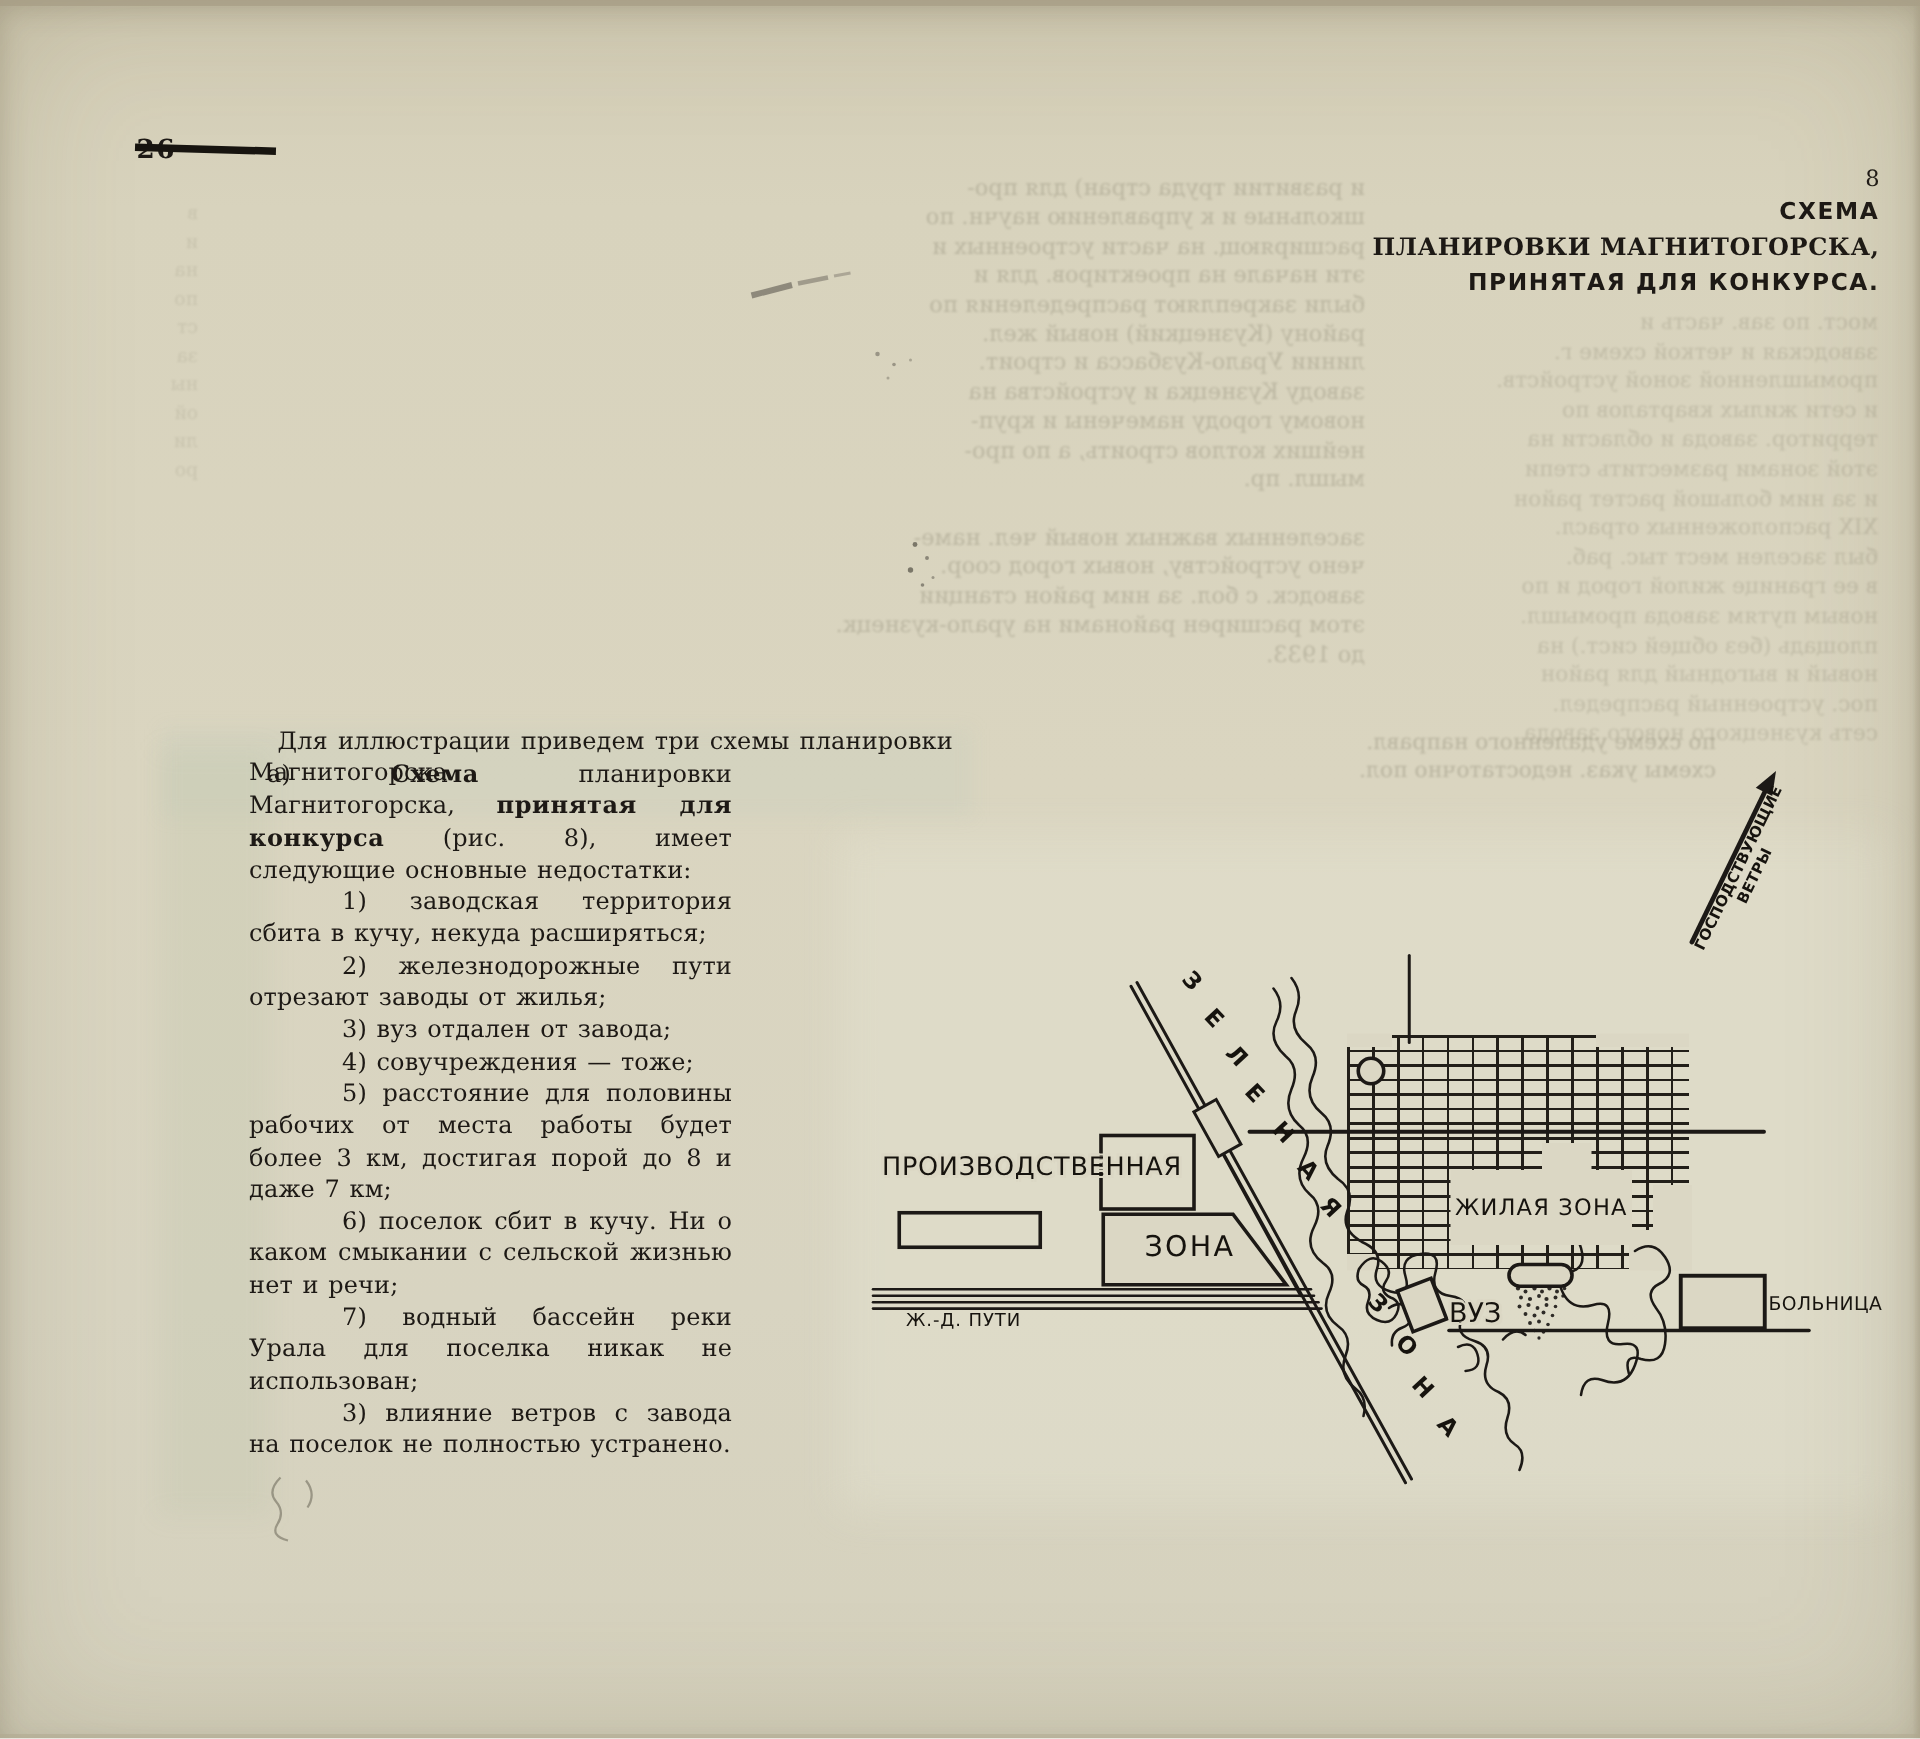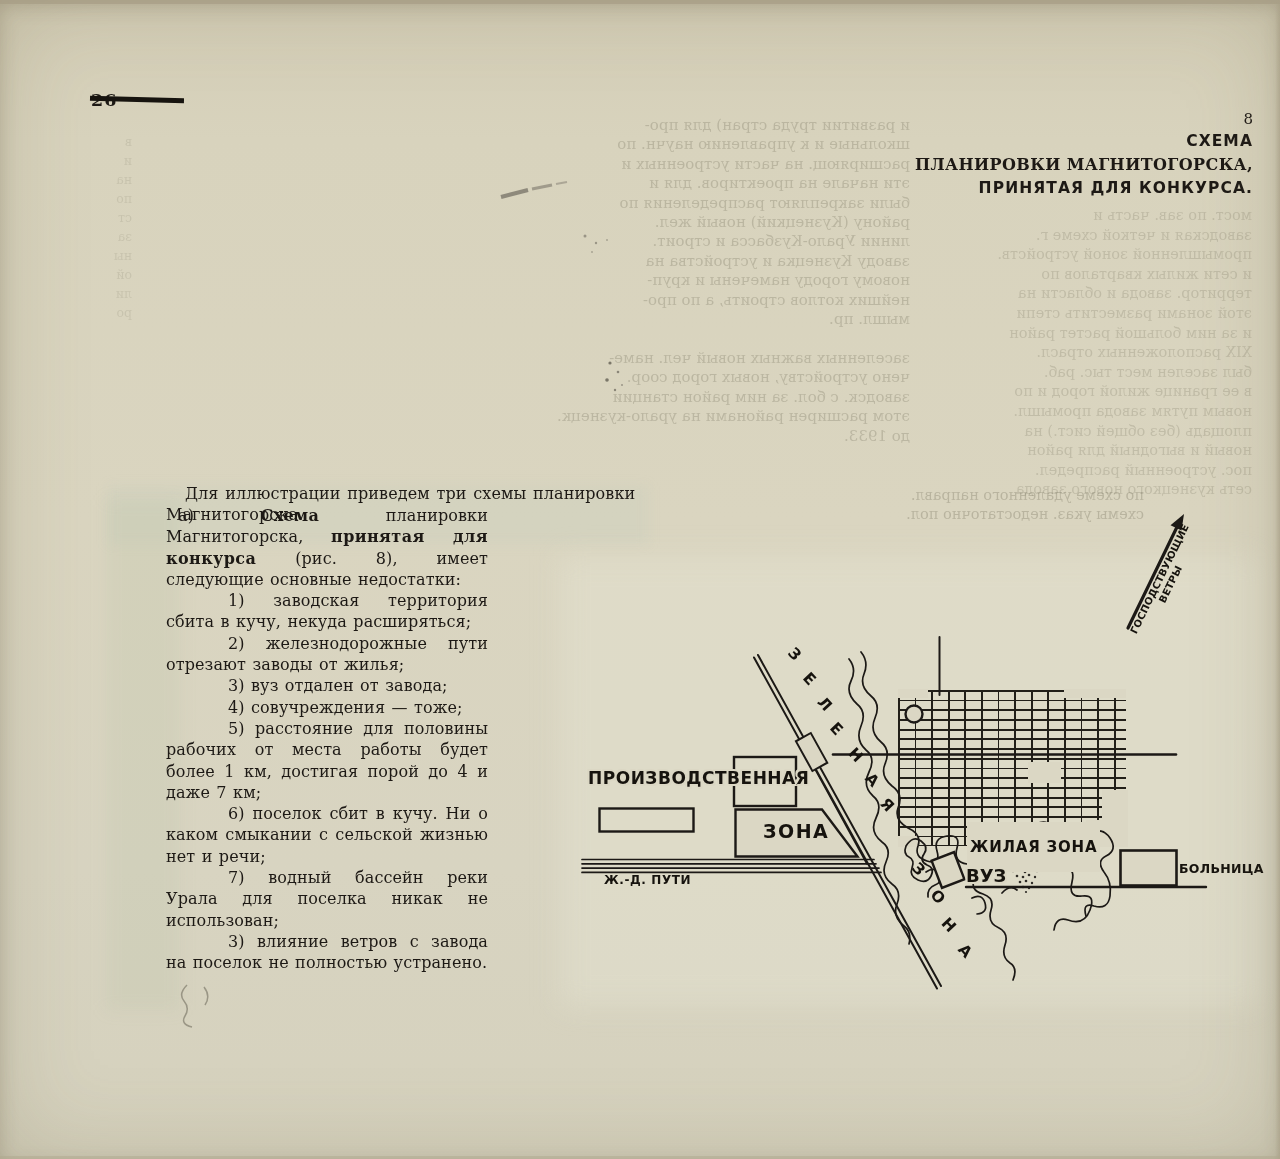--- a/index.html
+++ b/index.html
@@ -63,26 +63,26 @@
   .gridnotch{position:absolute;background:#dbd7c4;}
   #notch1{left:898px;top:689px;width:30px;height:9px;}
   #notch2{left:1064px;top:689px;width:62px;height:9px;}
   #notch3{left:1102px;top:790px;width:26px;height:57px;}
   #notch4{left:1086px;top:820px;width:42px;height:27px;}
   #notch5{left:898px;top:836px;width:20px;height:11px;}
   #grid-gap{left:1028px;top:762px;width:33px;height:21px;}
 
   #diagram-svg{position:absolute;left:0;top:0;pointer-events:none;}
 
-  .dlabel{position:absolute;font-family:"DejaVu Sans",sans-serif;font-weight:bold;color:#16130e;white-space:nowrap;}
+  .dlabel{position:absolute;font-family:"DejaVu Sans",sans-serif;font-weight:normal;color:#16130e;white-space:nowrap;}
   .halo{text-shadow:-2px 0 0 #dbd7c4,2px 0 0 #dbd7c4,0 -2px 0 #dbd7c4,0 2px 0 #dbd7c4,-2px -2px 0 #dbd7c4,2px 2px 0 #dbd7c4;}
   #lbl-prod1{left:588px;top:768px;font-size:17px;letter-spacing:.5px;}
   #lbl-prod2{left:763px;top:820px;font-size:19px;letter-spacing:1.5px;}
   #lbl-rail{left:604px;top:873px;font-size:12px;letter-spacing:.6px;}
-  #lbl-resid{left:967px;top:822px;font-size:15px;letter-spacing:.8px;background:#dbd7c4;padding:16px 3px;}
+  #lbl-resid{left:967px;top:780px;font-size:15px;letter-spacing:.8px;background:#dbd7c4;padding:16px 3px;}
   #lbl-vuz{left:966px;top:865px;font-size:18px;}
   #lbl-hosp{left:1179px;top:861px;font-size:12.5px;letter-spacing:.3px;}
   .gz{position:absolute;font-family:"DejaVu Sans",sans-serif;font-weight:bold;font-size:15.5px;color:#16130e;transform:rotate(47deg);}
   #wind-label{
     position:absolute;left:1100px;top:570px;width:130px;
     transform:rotate(-64deg);transform-origin:center;
     font-family:"DejaVu Sans",sans-serif;font-weight:bold;font-size:10px;
     line-height:11.5px;letter-spacing:.2px;text-align:center;color:#16130e;
   }
 </style>
@@ -150,21 +150,21 @@
     <div class="head-sans">ПРИНЯТАЯ ДЛЯ КОНКУРСА.</div>
   </div>
 
   <div id="intro">Для иллюстрации приведем три схемы планировки Магнитогорска.</div>
   <div id="text-col">
     <p class="para-a"><span>а) </span><span class="b">Схема</span><span> планировки Магнитогорска, </span><span class="b">принятая для конкурса</span><span> (рис. 8), имеет следующие основные недостатки:</span></p>
     <p>1) заводская территория сбита в кучу, некуда расширяться;</p>
     <p>2) железнодорожные пути отрезают заводы от жилья;</p>
     <p>3) вуз отдален от завода;</p>
     <p>4) совучреждения — тоже;</p>
-    <p>5) расстояние для половины рабочих от места работы будет более 1 км, достигая порой до 4 и даже 7 км;</p>
+    <p>5) расстояние для половины рабочих от места работы будет более 3 км, достигая порой до 8 и даже 7 км;</p>
     <p>6) поселок сбит в кучу. Ни о каком смыкании с сельской жизнью нет и речи;</p>
     <p>7) водный бассейн реки Урала для поселка никак не использован;</p>
     <p>3) влияние ветров с завода на поселок не полностью устранено.</p>
   </div>
 
   <div id="grid"></div>
   <div class="gridnotch" id="notch1"></div>
   <div class="gridnotch" id="notch2"></div>
   <div class="gridnotch" id="notch3"></div>
   <div class="gridnotch" id="notch4"></div>

